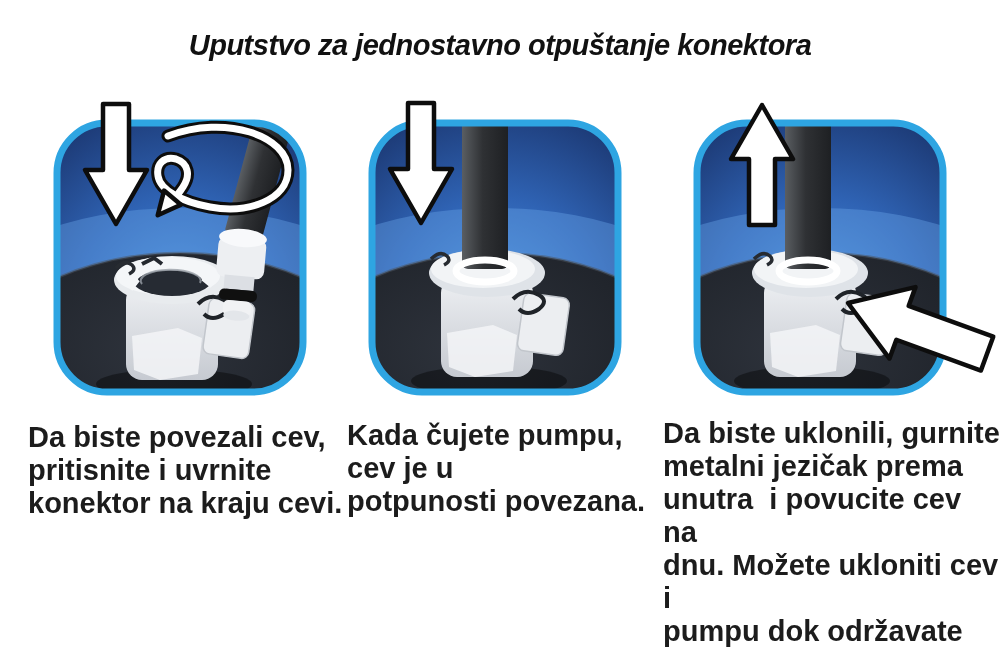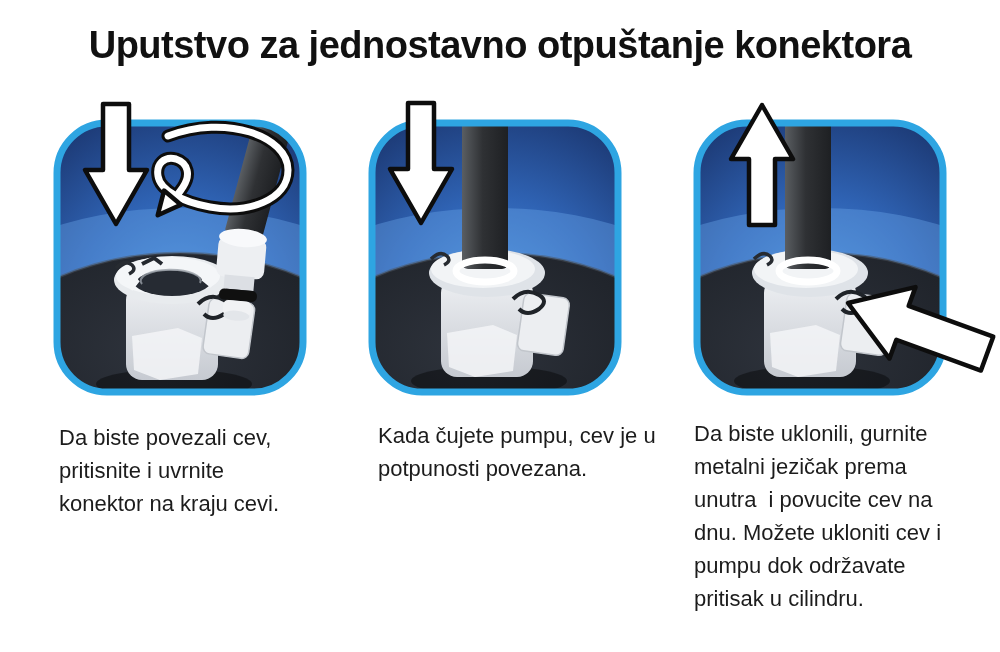--- a/index.html
+++ b/index.html
@@ -3,36 +3,36 @@
 <meta charset="utf-8">
 <style>
   html,body{margin:0;padding:0;}
   body{
     width:1000px;height:652px;position:relative;overflow:hidden;
     background:var(--page-bg,#ffffff);
     font-family:"Liberation Sans","DejaVu Sans",sans-serif;
   }
   .page-title{
     position:absolute;top:22px;left:0;width:1000px;margin:0;
-    text-align:center;font-size:38px;line-height:46px;font-weight:bold;
-    letter-spacing:-0.5px;color:var(--title-color,#111111);
+    text-align:center;font-size:29px;line-height:46px;font-weight:bold;
+    letter-spacing:-0.5px;color:var(--title-color,#111111);font-style:italic;
   }
   .fig{position:absolute;top:88px;overflow:visible;}
   #fig1{left:50px;} #fig2{left:365px;} #fig3{left:690px;}
   .panel-bg{fill:url(#bgGrad);}
   .panel-border{fill:none;stroke:var(--panel-border,#2ea5e2);stroke-width:7px;}
   .arrow{fill:var(--arrow-fill,#ffffff);stroke:var(--arrow-outline,#0d0d0d);
          stroke-width:4.5px;stroke-linejoin:round;}
   .rot-outline{fill:none;stroke:var(--arrow-outline,#0d0d0d);stroke-width:13px;
                stroke-linecap:round;}
   .rot-inner{fill:none;stroke:var(--arrow-fill,#ffffff);stroke-width:7px;
              stroke-linecap:round;}
   .caption{
-    position:absolute;font-size:22px;line-height:33px;font-weight:normal;
-    color:var(--caption-color,#1c1c1c);white-space:pre-wrap;margin-left:31px;
+    position:absolute;font-size:29px;line-height:33px;font-weight:bold;
+    color:var(--caption-color,#1c1c1c);white-space:pre-wrap;
   }
   #cap1{left:28px;top:421px;width:315px;}
   #cap2{left:347px;top:419px;width:325px;}
   #cap3{left:663px;top:417px;width:340px;}
 </style>
 </head>
 <body>
 
 <svg width="0" height="0" style="position:absolute" aria-hidden="true">
   <defs>

